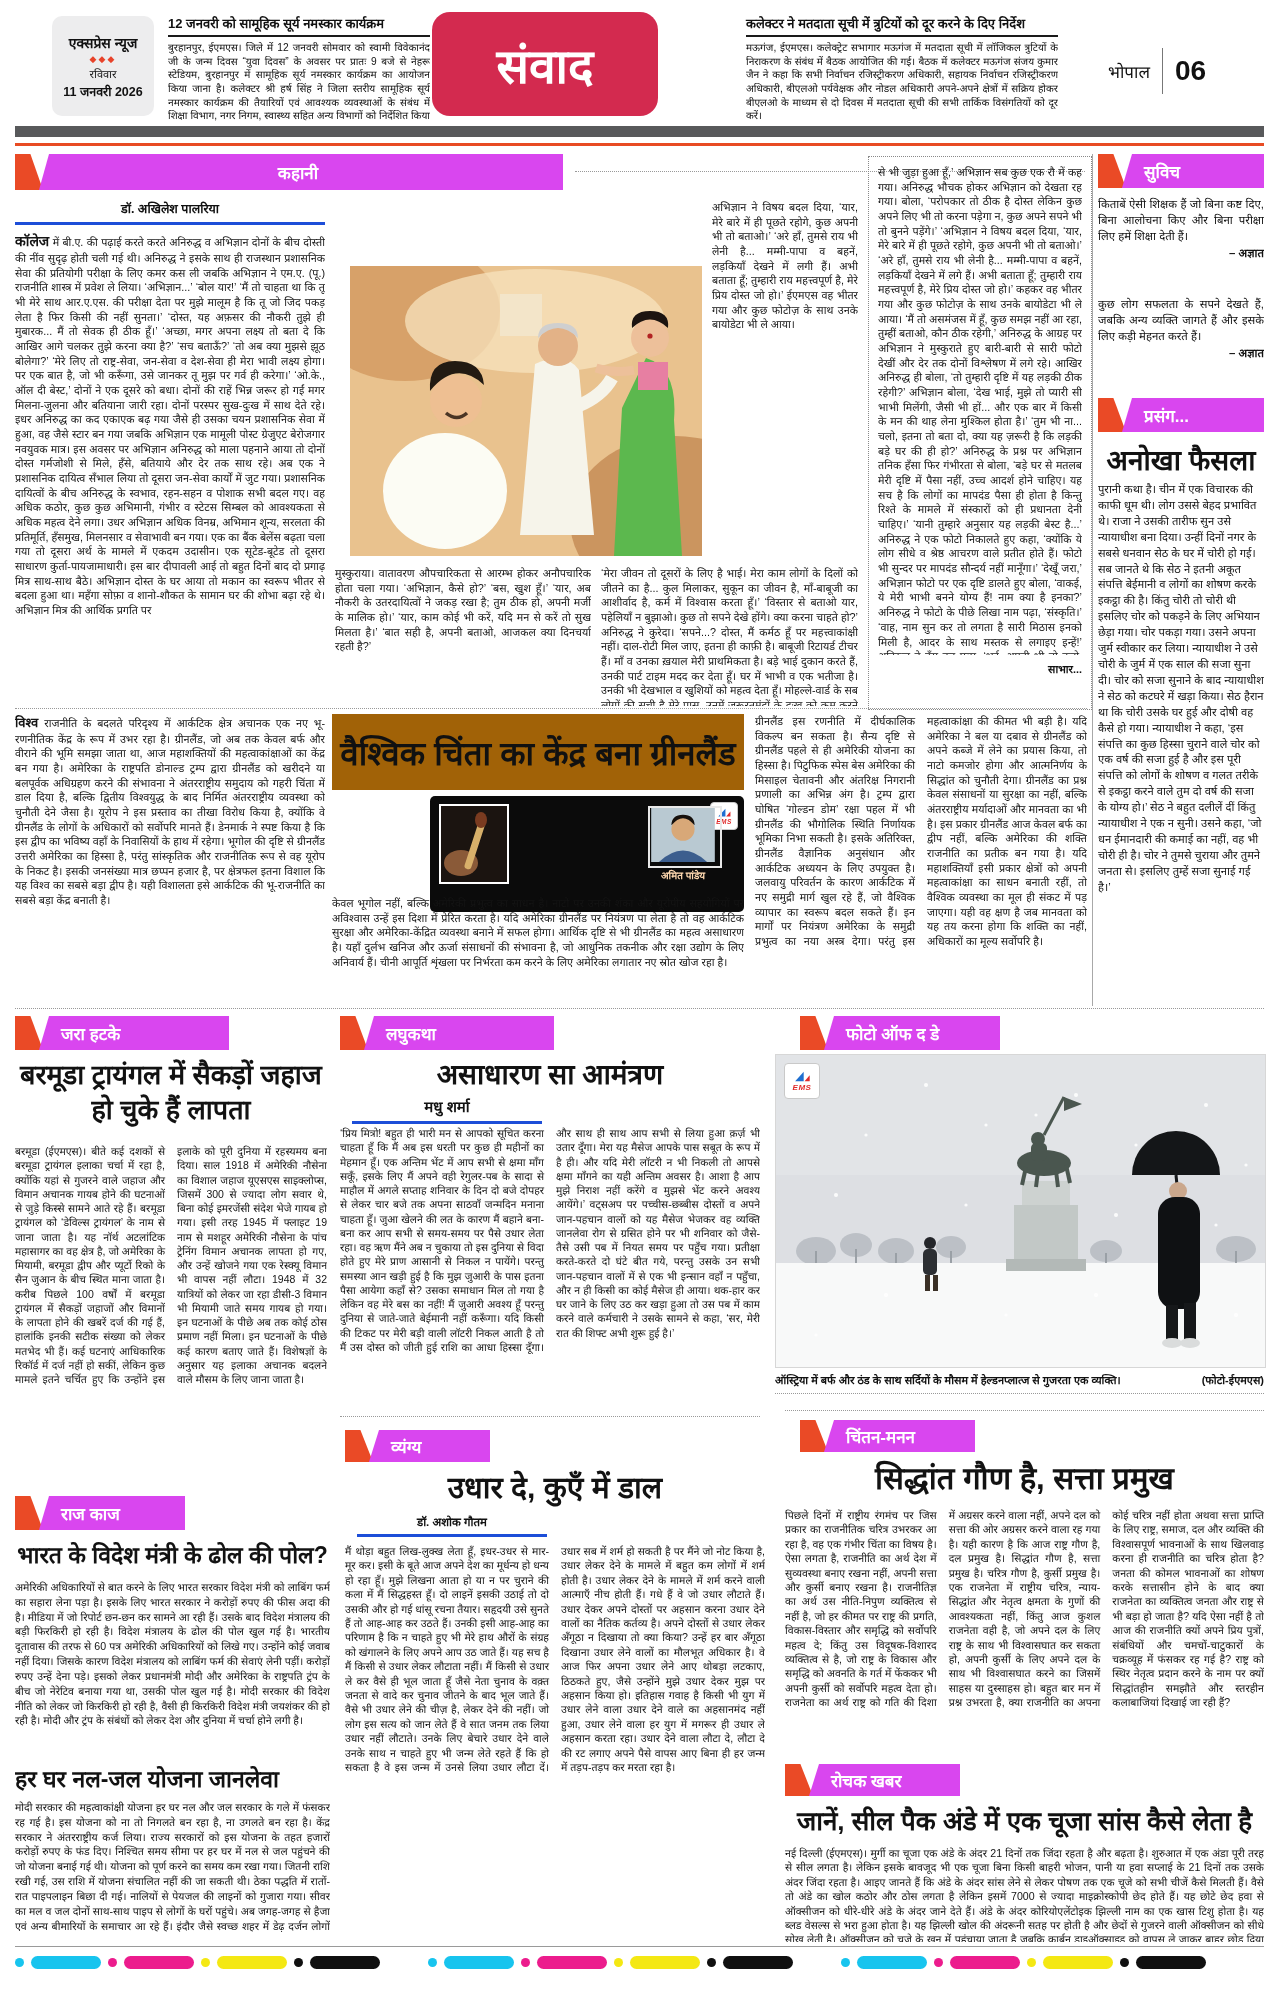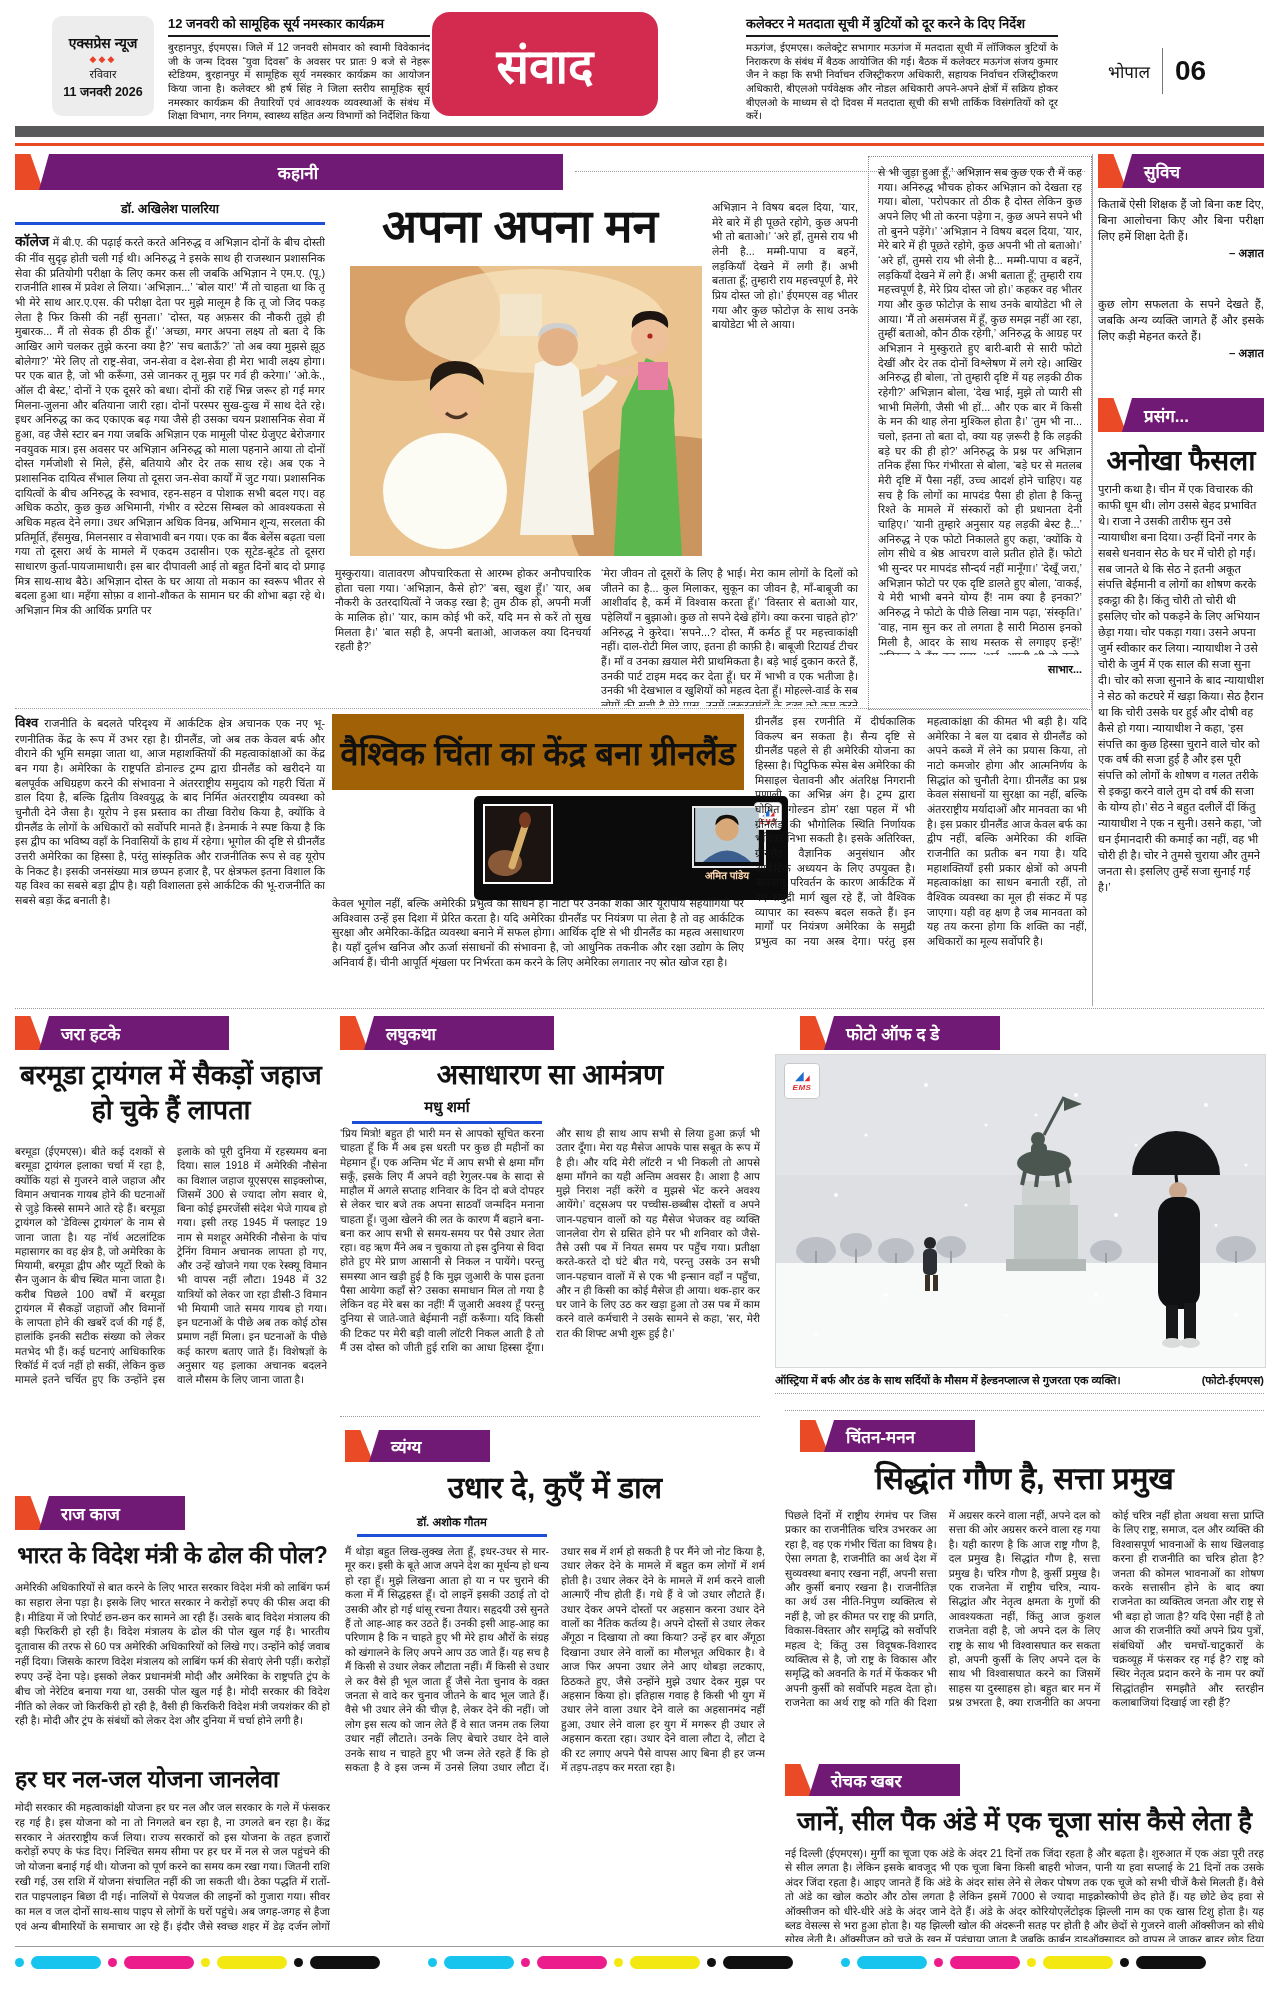--- a/index.html
+++ b/index.html
@@ -22,21 +22,21 @@
   .region .vsep{width:1px;height:46px;background:#777;}
   .region .pageno{font-size:28px;font-weight:900;}
 
   .bar-grey{position:absolute;left:15px;top:126px;width:1249px;height:11px;background:#58595b;}
   .bar-red{position:absolute;left:15px;top:143px;width:1249px;height:3px;background:#e84b23;}
 
   
   .sechead{position:absolute;height:34px;}
   .sechead .tri{position:absolute;left:0;top:0;width:28px;height:100%;background:#ea4a26;
     clip-path:polygon(0 0,55% 0,100% 100%,0 100%);}
-  .sechead .bar{position:absolute;left:18px;right:0;top:0;bottom:0;background:#701a75;
+  .sechead .bar{position:absolute;left:18px;right:0;top:0;bottom:0;background:#d946ef;
     clip-path:polygon(16px 0,100% 0,100% 100%,6px 100%);
     display:flex;align-items:center;padding-left:28px;color:#fff;font-weight:800;font-size:17px;overflow:hidden;}
   .sechead.center .bar{justify-content:center;padding-left:0;}
 
   
   .bt{position:absolute;font-size:10.8px;line-height:1.36;text-align:justify;overflow:hidden;color:#141414;}
   .byline{position:absolute;font-weight:800;font-size:12.5px;text-align:center;border-bottom:3px solid #1d4ed8;padding-bottom:5px;overflow:hidden;}
   .headline{position:absolute;font-weight:900;color:#121212;text-align:center;overflow:hidden;white-space:nowrap;}
   .headline.wrap{white-space:normal;}
   .lead-word{font-weight:900;font-size:14px;}
@@ -49,21 +49,21 @@
   .cols3{column-count:3;column-gap:12px;}
 
   .hr-dot{position:absolute;border-top:1px dotted #999;height:0;}
   .vr-solid{position:absolute;width:0;border-left:1px solid #a8a8a8;}
   .hr-solid{position:absolute;border-top:1px solid #9a9a9a;height:0;}
 
   
   .world-hbox{position:absolute;left:332px;top:714px;width:412px;height:76px;background:#a16207;
     display:flex;align-items:center;justify-content:center;overflow:hidden;}
   .world-hbox .h{font-size:33px;font-weight:900;white-space:nowrap;}
-  .gl-box{position:absolute;left:430px;top:796px;width:314px;height:104px;background:#0b0b0b;border-radius:5px;overflow:hidden;margin-left:44px;}
+  .gl-box{position:absolute;left:430px;top:796px;width:314px;height:116px;background:#0b0b0b;border-radius:5px;overflow:hidden;}
   .gl-thumb{position:absolute;left:9px;top:8px;width:66px;height:76px;border:2px solid #fff;}
   .gl-author{position:absolute;left:218px;top:10px;width:70px;height:58px;border:2px solid #e9e9e9;}
   .gl-author-name{position:absolute;left:200px;top:72px;width:106px;text-align:center;color:#ffd9b0;font-size:10px;font-weight:800;}
   .ems{position:absolute;width:26px;height:26px;background:#ffffff;border:1px solid #c9c9c9;border-radius:4px;
     display:flex;flex-direction:column;align-items:center;justify-content:center;gap:0;}
   .ems svg{width:16px;height:10px;display:block;}
   .ems span{font-size:6.5px;font-weight:900;color:#e02a2a;font-style:italic;letter-spacing:.5px;}
 
   
   .photo-frame{position:absolute;left:775px;top:1054px;width:489px;height:312px;border:1px solid #d7d7d7;overflow:hidden;background:#e9eaec;}
@@ -111,21 +111,20 @@
   <div class="bar-red"></div>
 
   <div class="sechead center" style="left:15px;top:154px;width:548px;height:36px;">
     <span class="tri" style="height:36px;"></span>
     <span class="bar">कहानी</span>
   </div>
   <div class="hr-dot" style="left:575px;top:171px;width:510px;"></div>
 
   <div class="byline" style="left:15px;top:200px;width:310px;">डॉ. अखिलेश पालरिया</div>
 
-  <div class="headline" style="left:332px;top:200px;width:376px;font-size:46px;line-height:1.15;">अपना अपना मन</div>
 
   <div style="position:absolute;left:350px;top:266px;width:352px;height:290px;overflow:hidden;">
     <svg viewBox="0 0 352 290" width="352" height="290">
       <rect width="352" height="290" fill="#e9c28e"></rect>
       <ellipse cx="55" cy="45" rx="95" ry="70" fill="#c8874a" opacity=".55"></ellipse>
       <ellipse cx="325" cy="255" rx="105" ry="85" fill="#ad6830" opacity=".5"></ellipse>
       <ellipse cx="185" cy="55" rx="130" ry="52" fill="#f7e3bd" opacity=".75"></ellipse>
       <rect x="150" y="28" width="42" height="42" fill="#f2e6cc" opacity=".85"></rect>
       <ellipse cx="95" cy="225" rx="62" ry="58" fill="#fcfcf4"></ellipse>
       <circle cx="106" cy="135" r="26" fill="#eebf92"></circle>

